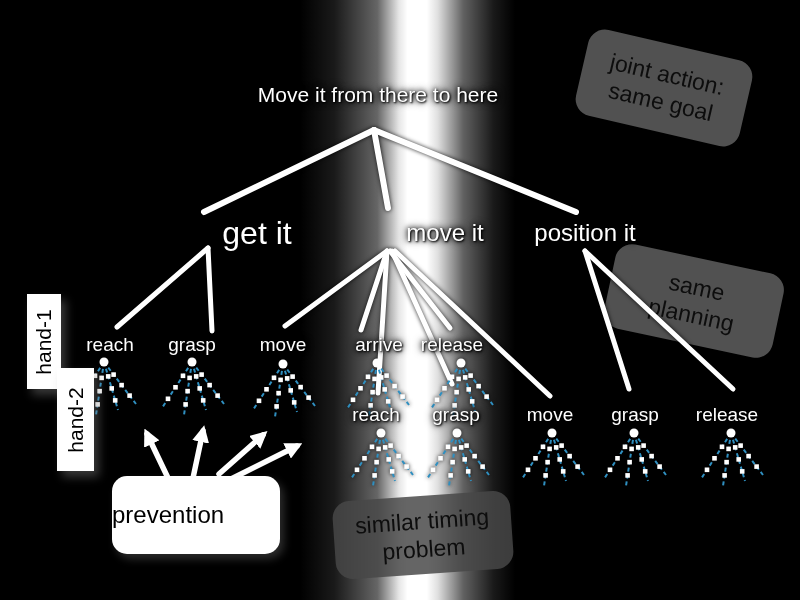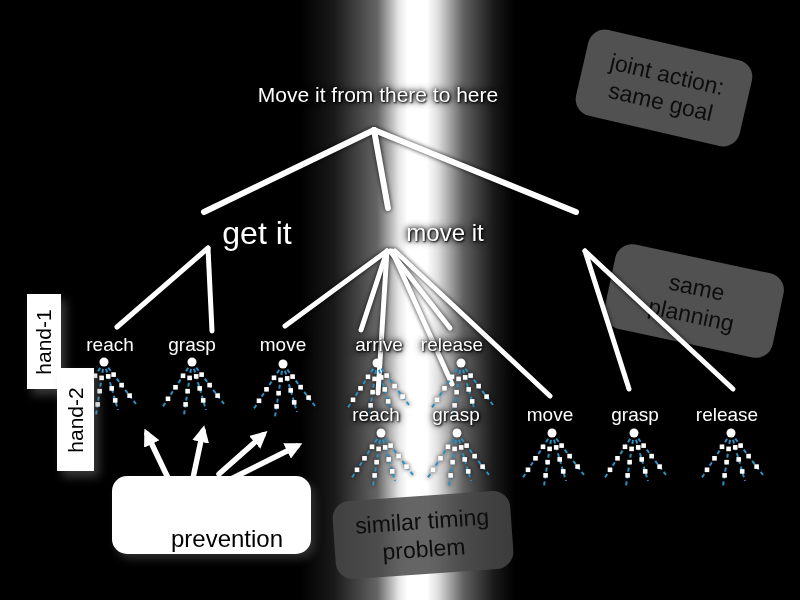--- a/index.html
+++ b/index.html
@@ -35,24 +35,23 @@
   }
   .note-translucent{background:rgba(72,72,72,0.84);}
   .handtab{
     position:absolute;background:#fff;color:#000;
     display:flex;align-items:center;justify-content:center;
     box-shadow:5px 6px 9px rgba(125,125,125,0.45);
   }
   .handtab span{transform:rotate(-90deg);white-space:nowrap;font-size:21px;}
   .panel{
     position:absolute;background:#fff;color:#000;border-radius:15px;
-    display:flex;flex-direction:row;align-items:flex-end;justify-content:center;
+    display:flex;flex-direction:column;align-items:flex-start;justify-content:center;
     text-align:center;font-size:24px;line-height:1.25;
     box-shadow:4px 5px 8px rgba(110,110,110,0.4);
-    padding-left:31px;
   }
 </style>
 </head>
 <body>
 
 <div class="stage">
 
   <div class="beam"></div>
 
   <div class="note" style="left:580px;top:44px;width:168px;height:88px;transform:rotate(13deg);">
@@ -290,20 +289,21 @@
           <rect x="754.3000000000001" y="464.3" width="4.6" height="4.6" fill="#ffffff"></rect>
           <circle cx="731" cy="433" r="4.5" fill="#ffffff"></circle>
         </g>
       </g>
   </svg>
 
   <div class="node title" style="left:378px;top:95px;">Move it from there to here</div>
 
   <div class="node" style="left:209px;top:233px;font-size:32px;margin-left:48px;">get it</div>
   <div class="node" style="left:404px;top:233px;font-size:24px;margin-left:41px;">move it</div>
+  <div class="node" style="left:585px;top:233px;font-size:24px;">position it</div>
 
   <div class="node" style="left:110px;top:345px;">reach</div>
   <div class="node" style="left:192px;top:345px;">grasp</div>
   <div class="node" style="left:283px;top:345px;">move</div>
   <div class="node" style="left:379px;top:345px;">arrive</div>
   <div class="node" style="left:452px;top:345px;">release</div>
 
   <div class="node" style="left:376px;top:415px;">reach</div>
   <div class="node" style="left:456px;top:415px;">grasp</div>
   <div class="node" style="left:550px;top:415px;">move</div>

